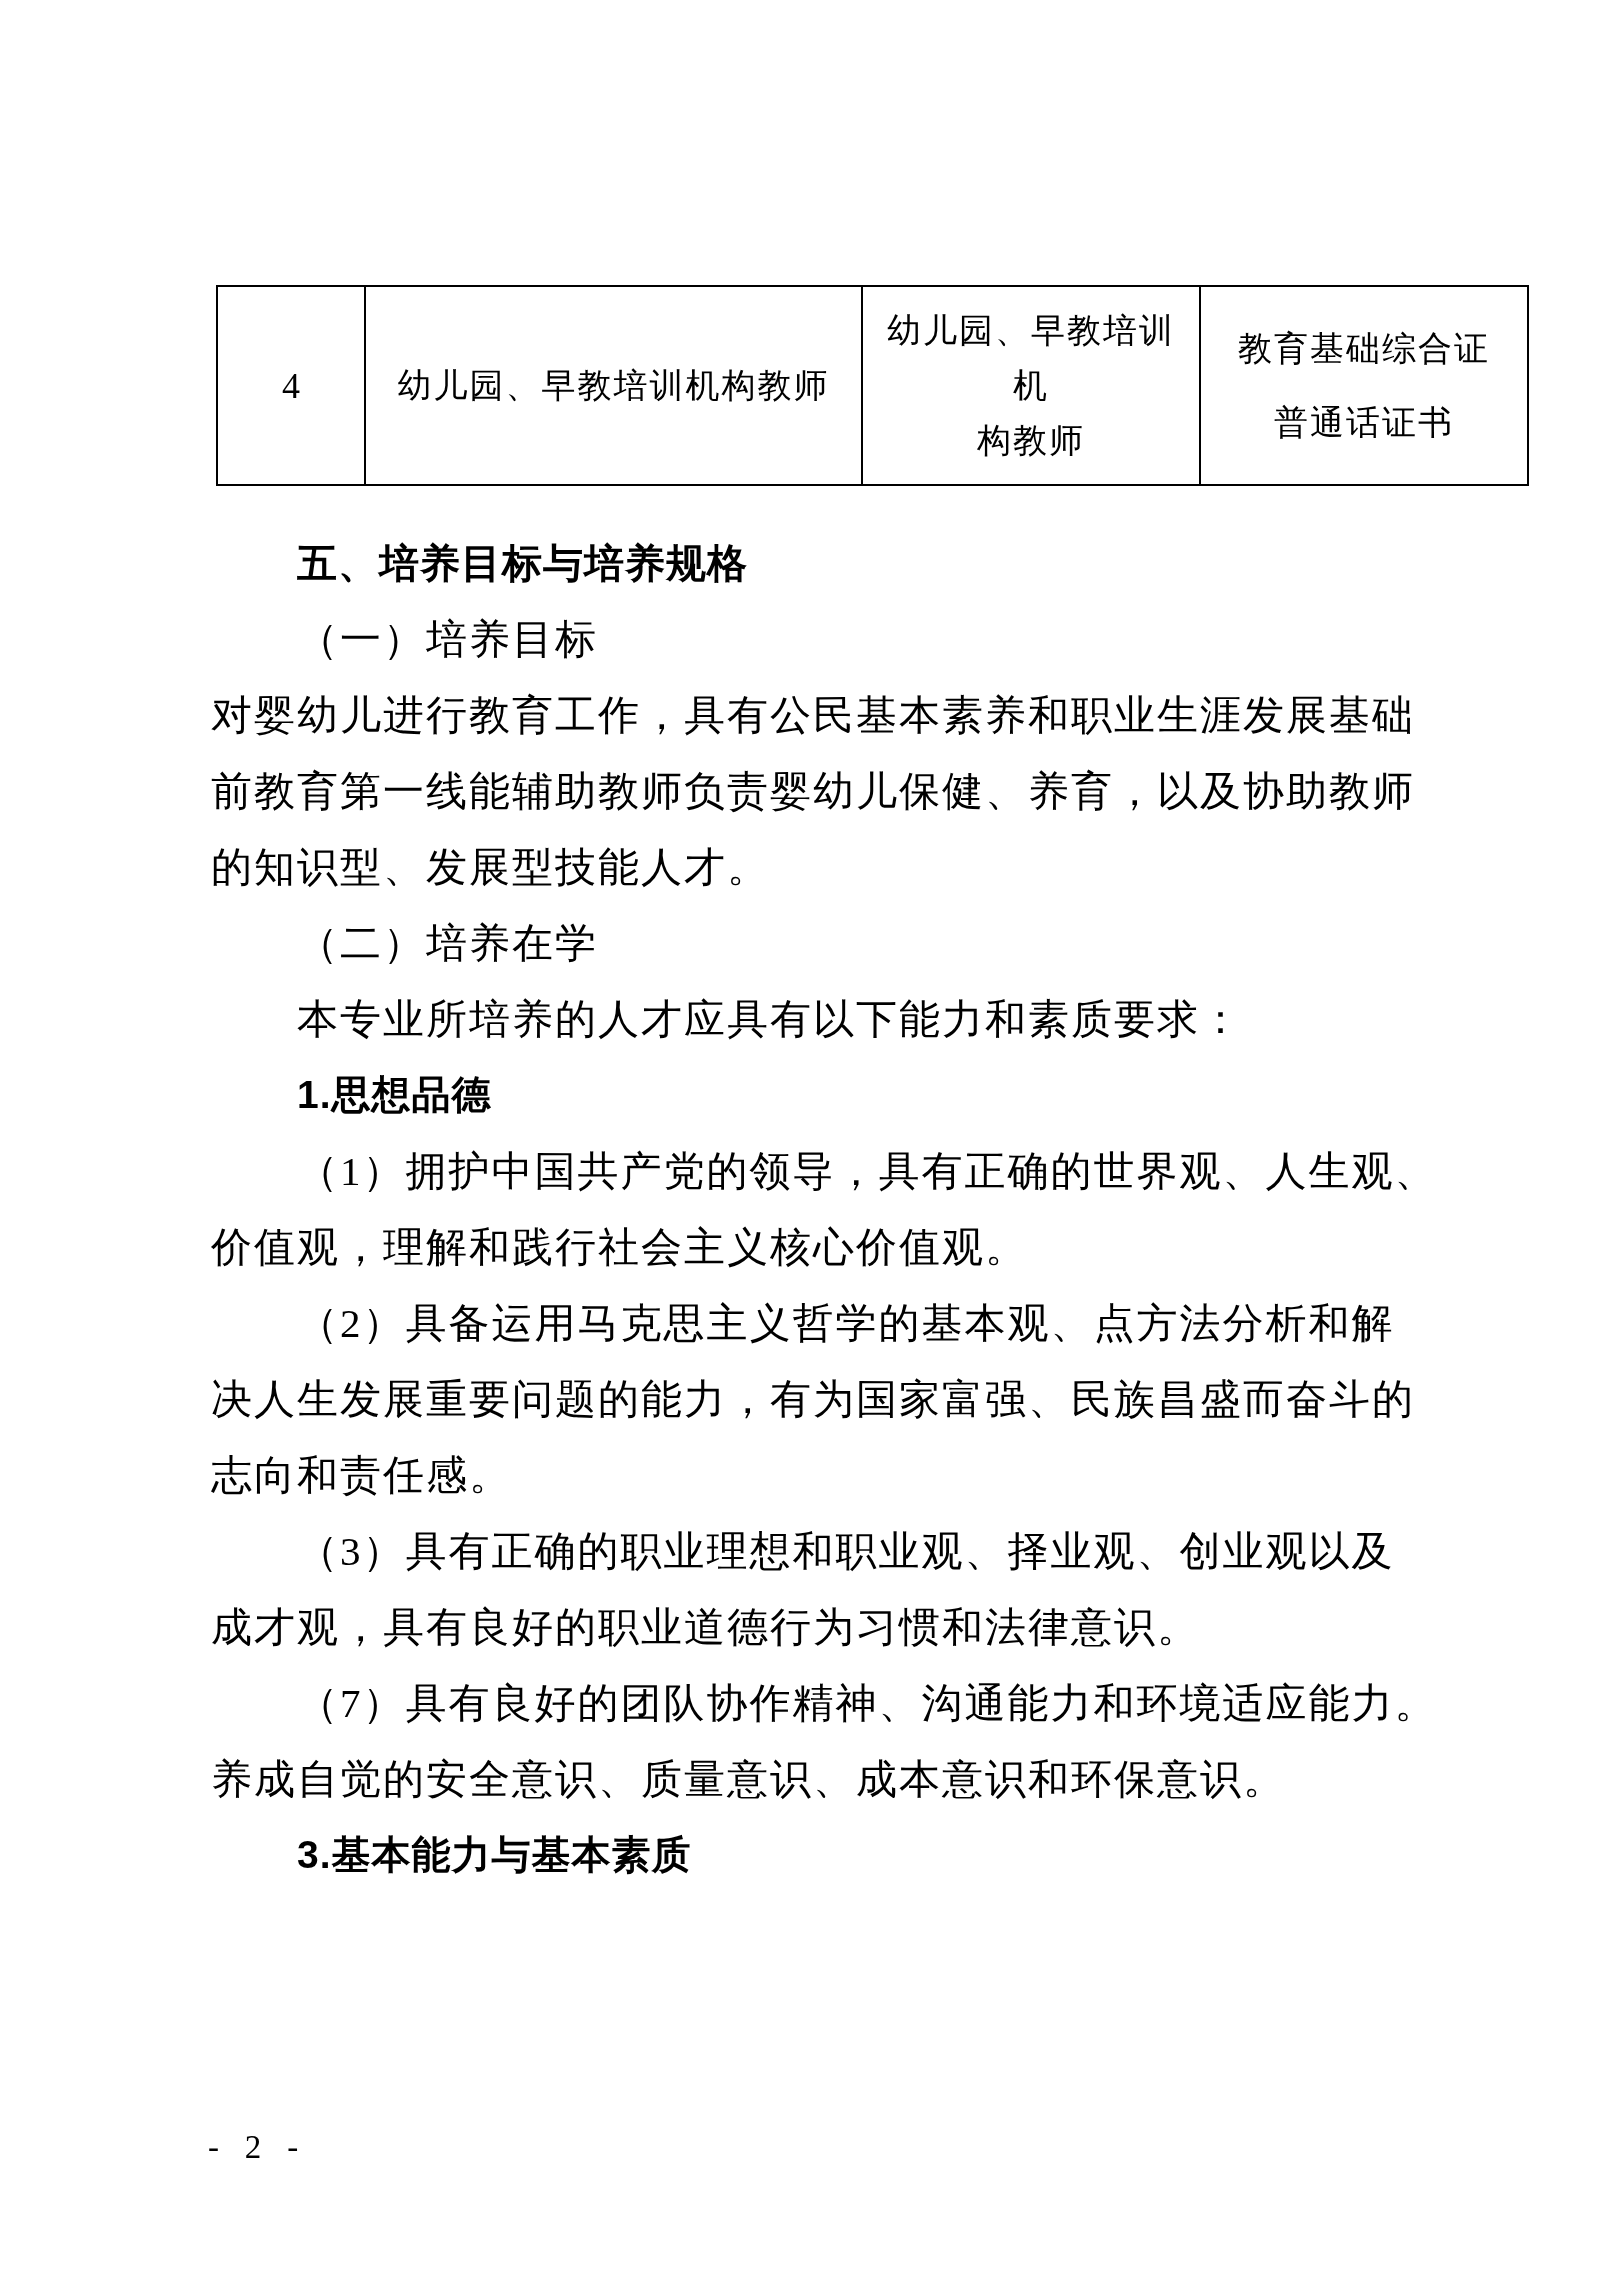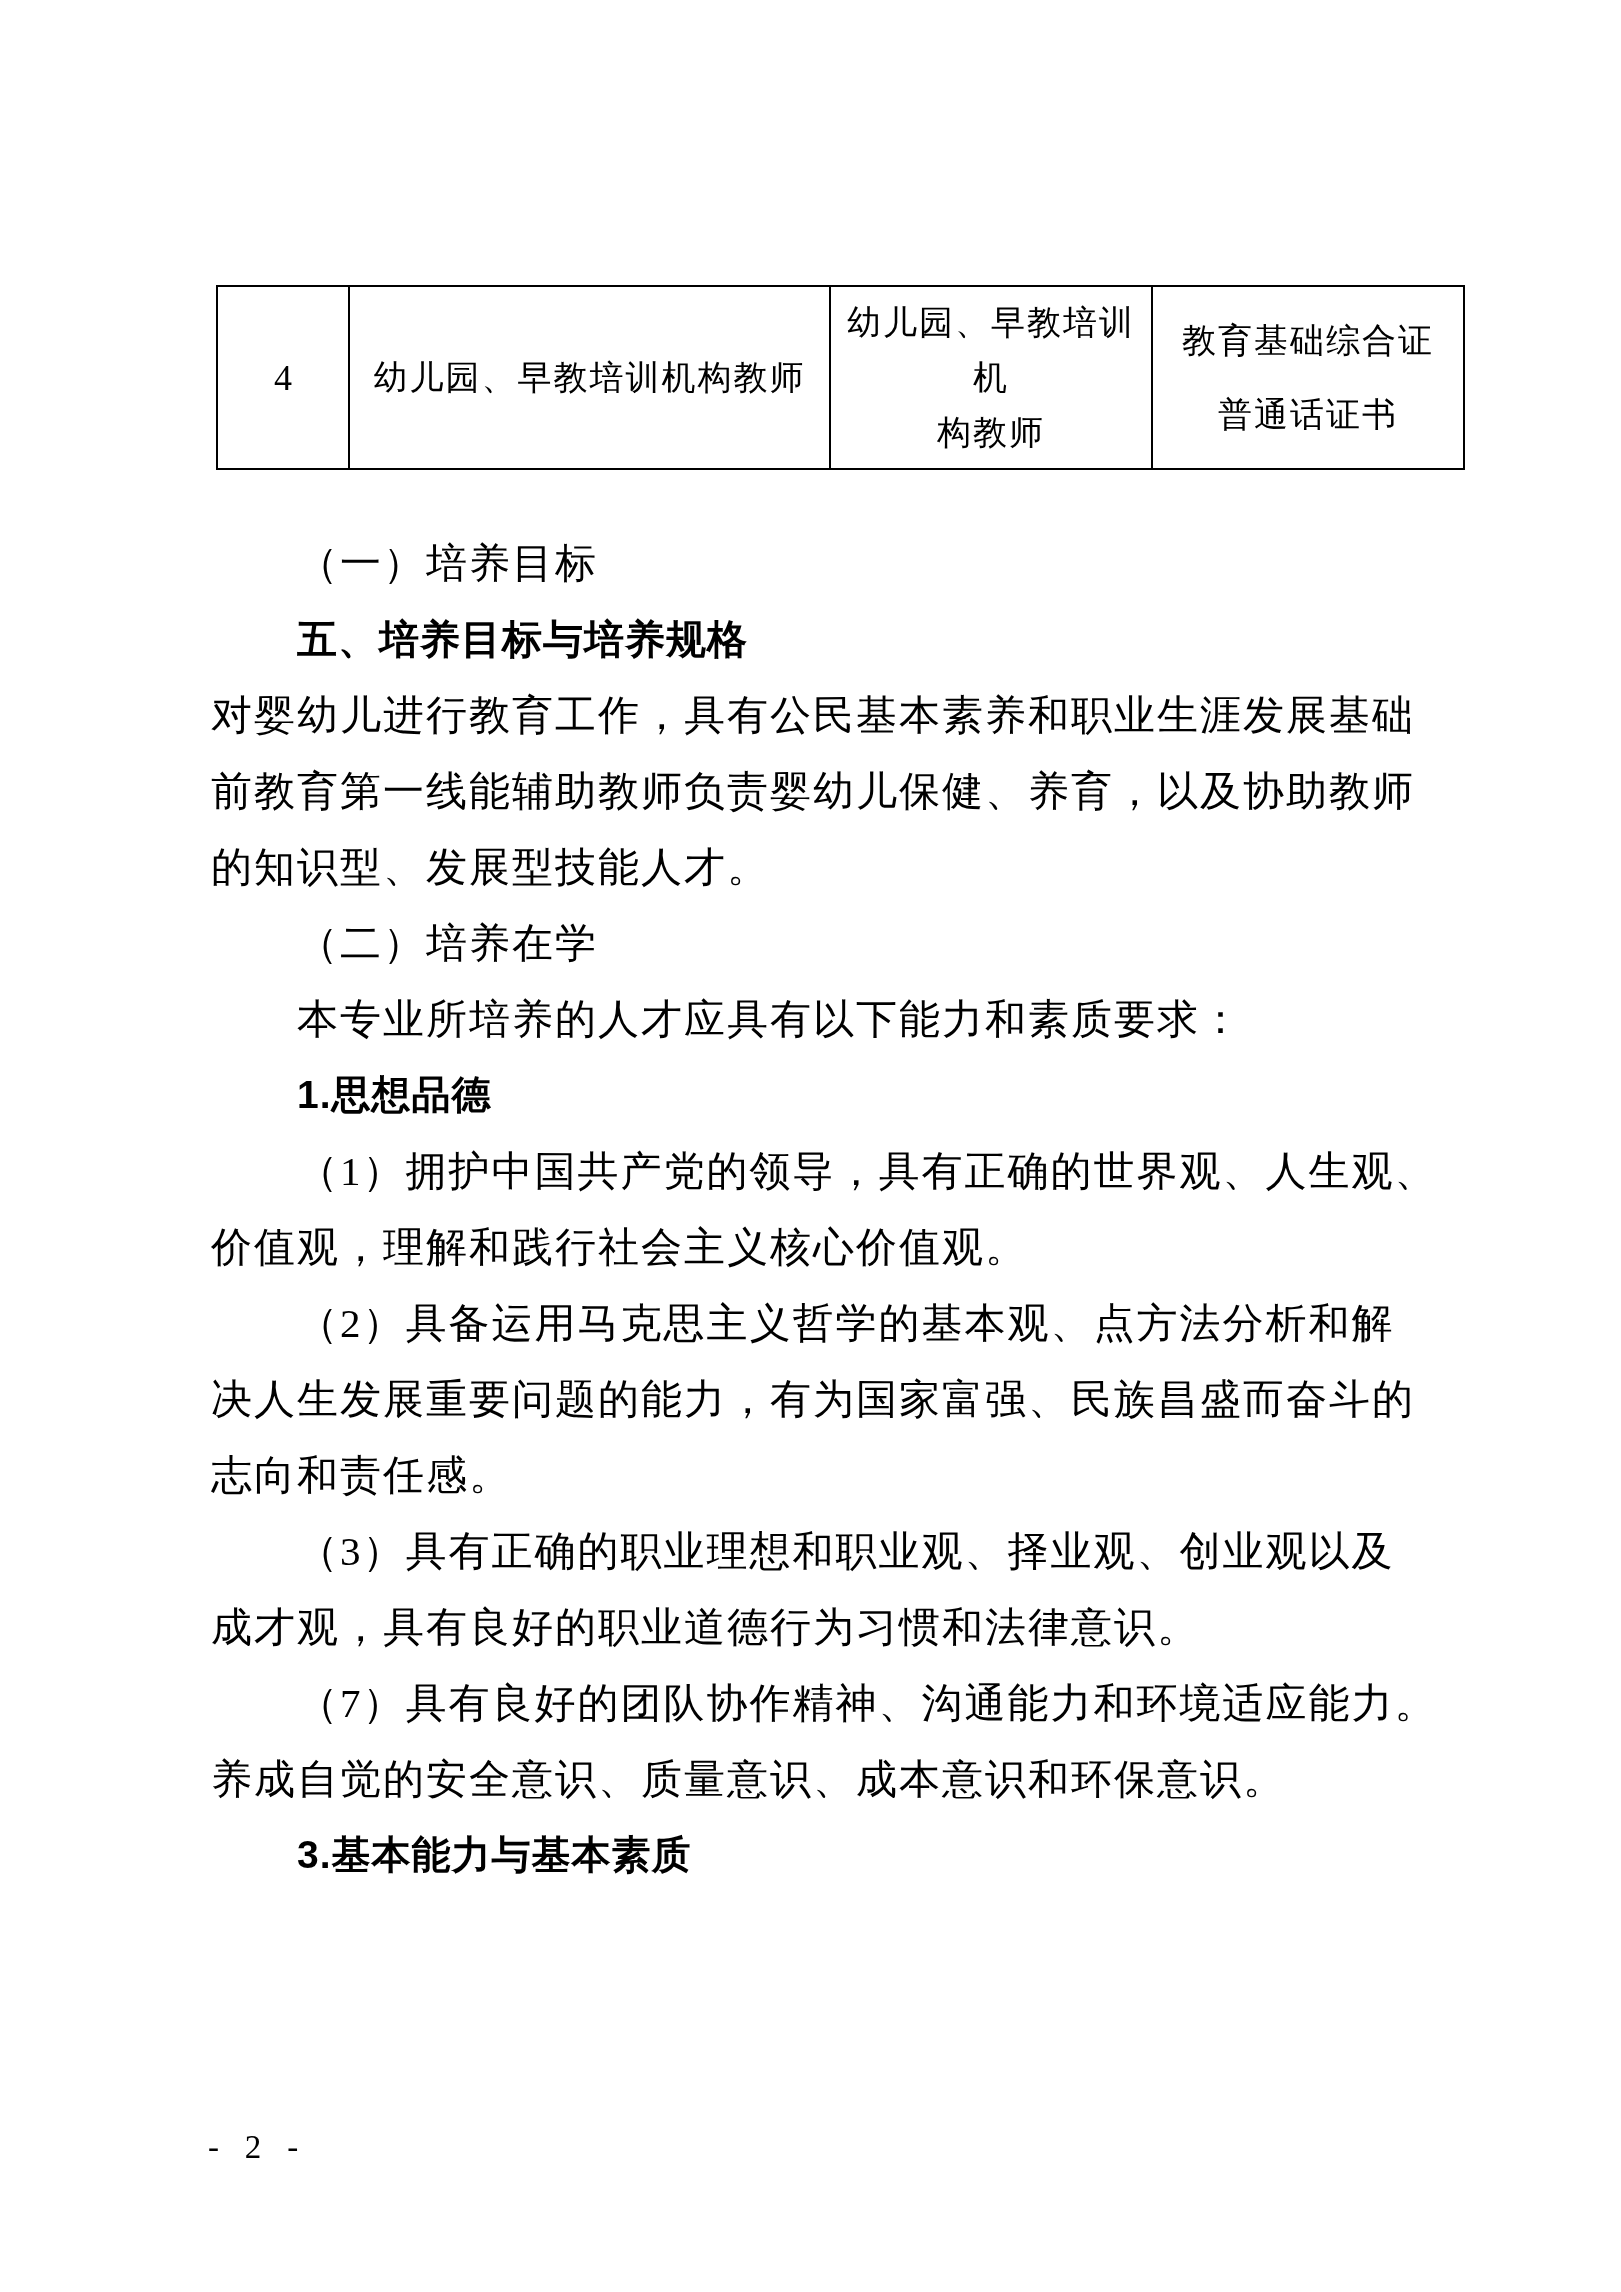--- a/index.html
+++ b/index.html
@@ -20,21 +20,21 @@
     top: 285px;
     border-collapse: collapse;
     table-layout: fixed;
   }
   .cert-table td {
     border: 2px solid #000;
     vertical-align: middle;
     text-align: center;
     font-size: 34px;
     letter-spacing: 2px;
-    padding: 8px;
+    padding: 16px;
     height: 151px;
   }
   .cert-table .c1 { width: 114px; font-size: 36px; letter-spacing: 0; }
   .cert-table .c2 { width: 463px; }
   .cert-table .c3 { width: 304px; }
   .cert-table .c4 { width: 294px; }
   .c3 .tl { line-height: 55px; }
   .c4 .tl { line-height: 74px; }
 
   
@@ -95,22 +95,22 @@
       </td>
       <td class="c4">
         <div class="tl">教育基础综合证</div>
         <div class="tl">普通话证书</div>
       </td>
     </tr>
   </tbody>
     </table>
 
   <div class="content">
+    <div class="line h1 indent">五、培养目标与培养规格</div>
     <div class="line indent">（一）培养目标</div>
-    <div class="line h1 indent">五、培养目标与培养规格</div>
 
     <div class="line">对婴幼儿进行教育工作，具有公民基本素养和职业生涯发展基础</div>
     <div class="line">前教育第一线能辅助教师负责婴幼儿保健、养育，以及协助教师</div>
     <div class="line">的知识型、发展型技能人才。</div>
 
     <div class="line indent">（二）培养在学</div>
     <div class="line indent">本专业所培养的人才应具有以下能力和素质要求：</div>
 
     <div class="line hnum indent">1.思想品德</div>
 

